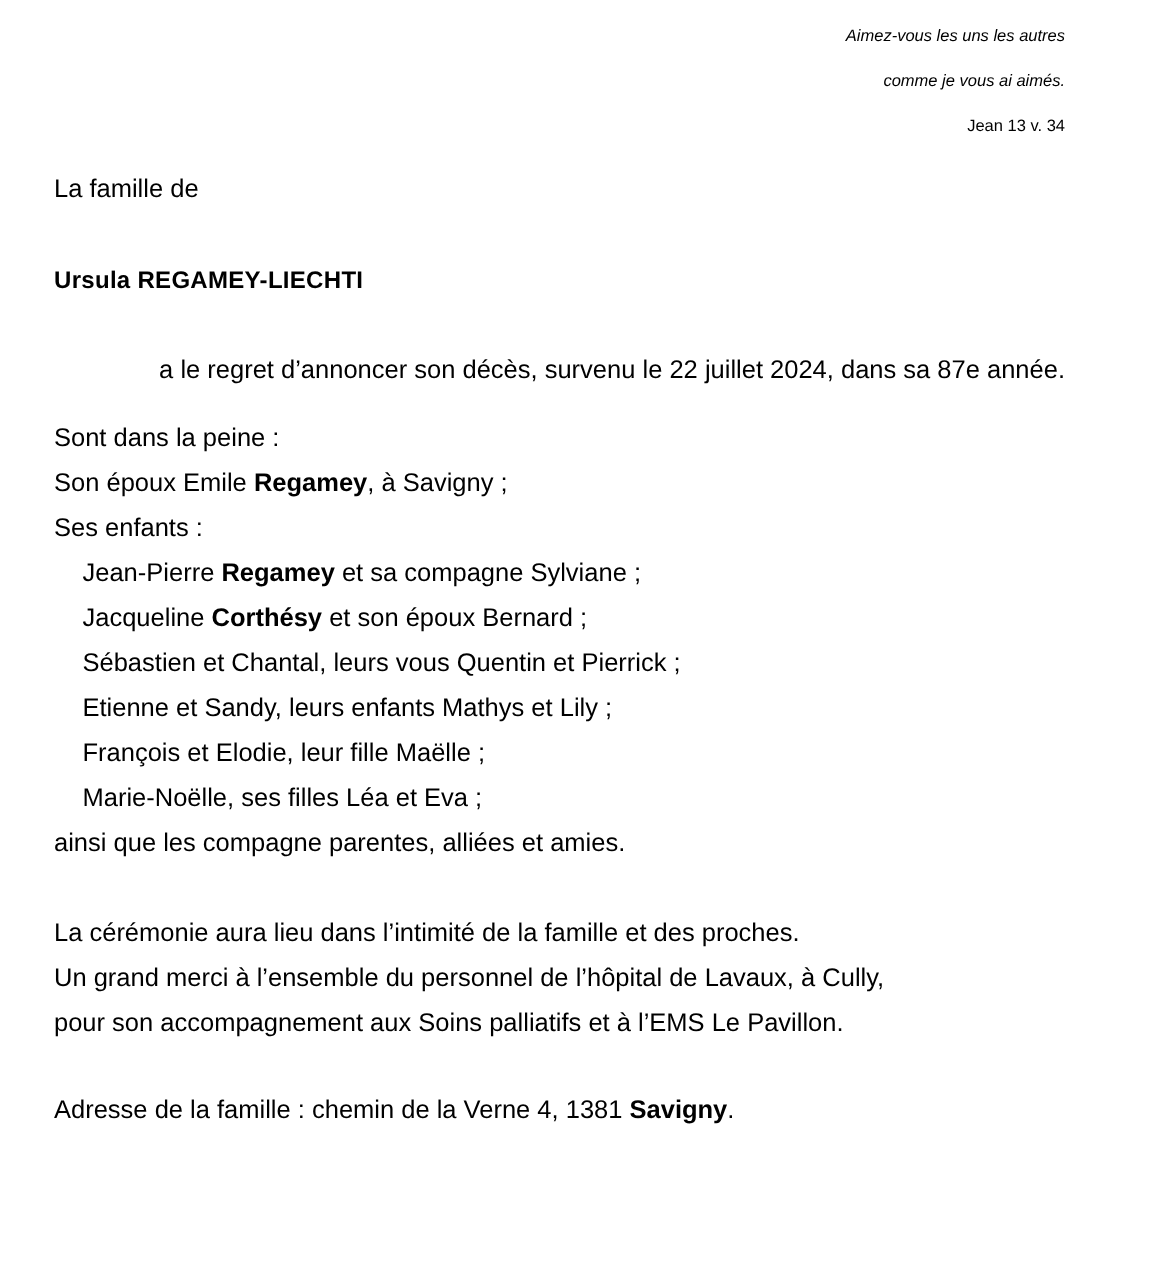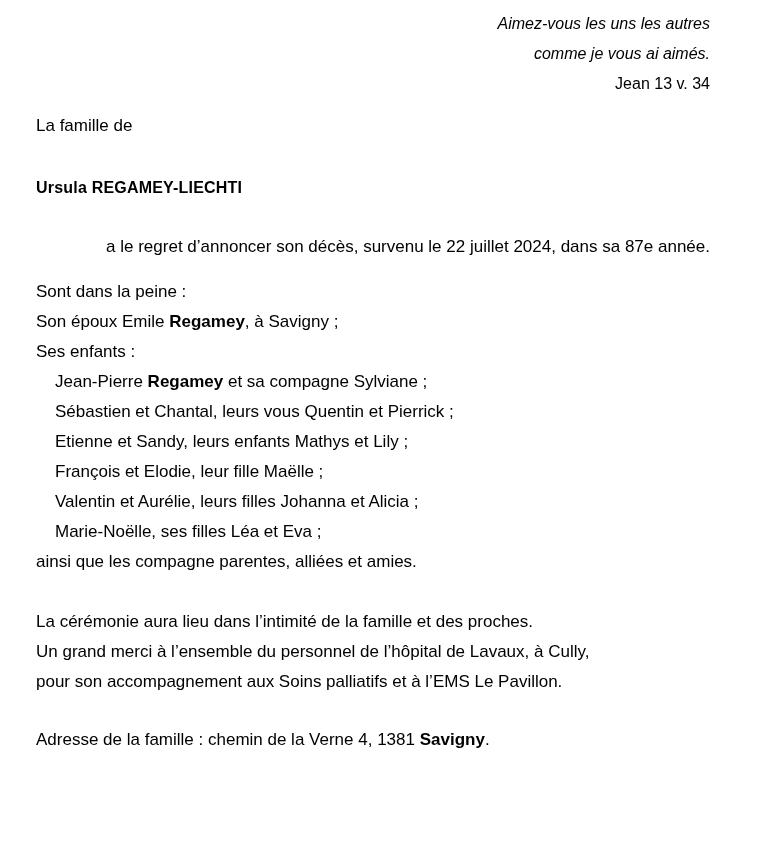--- a/index.html
+++ b/index.html
@@ -18,21 +18,21 @@
   .page {
     box-sizing: border-box;
     width: 768px;
     height: 852px;
     padding: 9px 58px 0 36px;
     background: #ffffff;
   }
   .line { line-height: 30px; white-space: pre-wrap; }
   .epigraph {
     text-align: right;
-    font-size: 16px;
+    font-size: 11px;
     line-height: 28px;
   }
   .epigraph .quote-line { font-style: italic; }
   .intro {
     margin-top: 12px;
   }
   .deceased-name {
     margin: 32px 0 0 0;
     font-size: 16px;
     font-weight: bold;
@@ -62,24 +62,24 @@
 
   <div class="deceased-name">Ursula REGAMEY-LIECHTI</div>
 
   <div class="line announcement">a le regret d’annoncer son décès, survenu le 22 juillet 2024, dans sa 87e année.</div>
 
   <div class="mourners">
       <div class="line"><span class="">Sont dans la peine :</span></div>
       <div class="line"><span class="">Son époux Emile </span><span class="bold">Regamey</span><span class="">, à Savigny ;</span></div>
       <div class="line"><span class="">Ses enfants :</span></div>
       <div class="line indent"><span class="">Jean-Pierre </span><span class="bold">Regamey</span><span class=""> et sa compagne Sylviane ;</span></div>
+      <div class="line indent"><span class="">Jacqueline </span><span class="bold">Corthésy</span><span class=""> et son époux Bernard ;</span></div>
       <div class="line indent"><span class="">Sébastien et Chantal, leurs vous Quentin et Pierrick ;</span></div>
       <div class="line indent"><span class="">Etienne et Sandy, leurs enfants Mathys et Lily ;</span></div>
       <div class="line indent"><span class="">François et Elodie, leur fille Maëlle ;</span></div>
-      <div class="line indent"><span class="">Valentin et Aurélie, leurs filles Johanna et Alicia ;</span></div>
       <div class="line indent"><span class="">Marie-Noëlle, ses filles Léa et Eva ;</span></div>
       <div class="line"><span class="">ainsi que les compagne parentes, alliées et amies.</span></div>
     </div>
 
   <div class="ceremony">
       <div class="line"><span class="">La cérémonie aura lieu dans l’intimité de la famille et des proches.</span></div>
       <div class="line"><span class="">Un grand merci à l’ensemble du personnel de l’hôpital de Lavaux, à Cully,</span></div>
       <div class="line"><span class="">pour son accompagnement aux Soins palliatifs et à l’EMS Le Pavillon.</span></div>
     </div>
 

